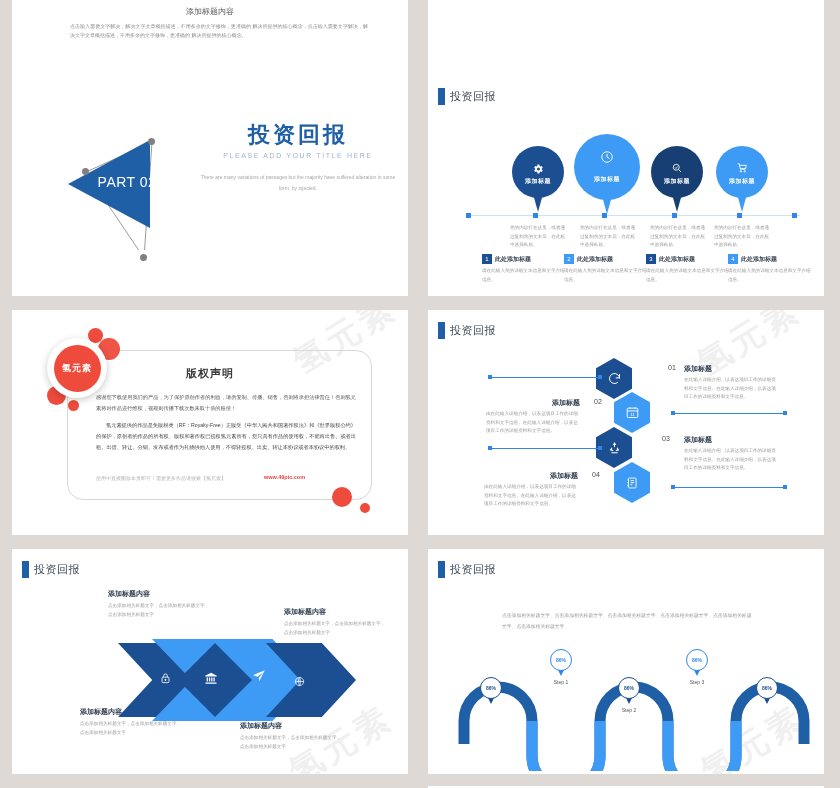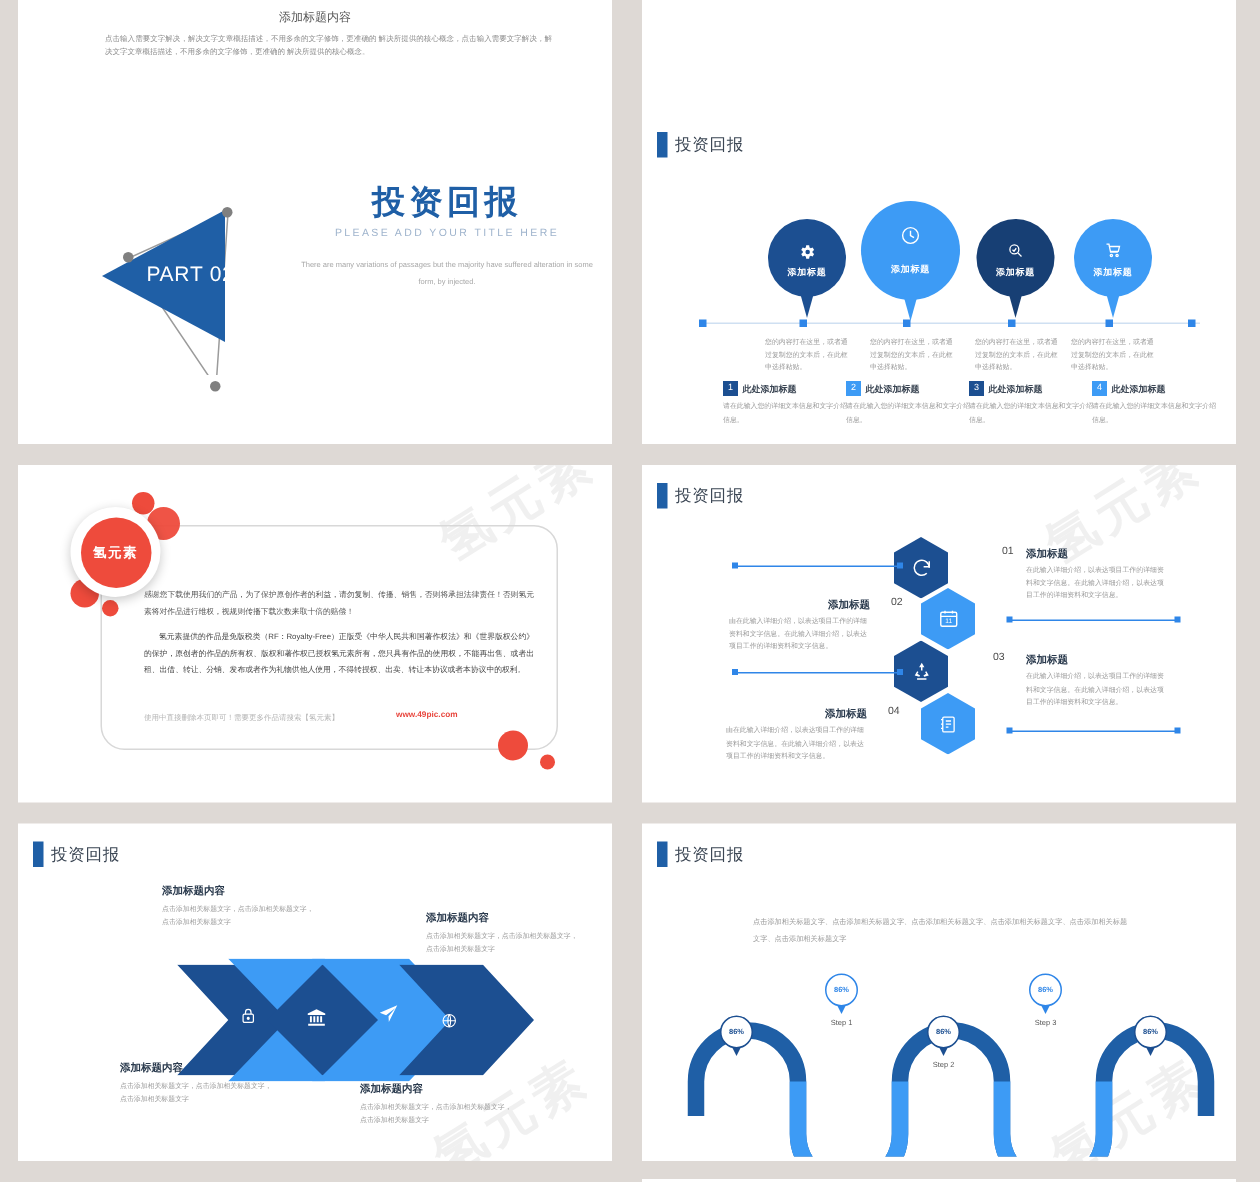--- a/index.html
+++ b/index.html
@@ -280,20 +280,21 @@
     <div class="rd" style="left:76px;top:18px;width:15px;height:15px;"></div>
     <div class="rd" style="left:86px;top:28px;width:22px;height:22px;opacity:.95;"></div>
     <div class="rd" style="left:35px;top:76px;width:19px;height:19px;"></div>
     <div class="rd" style="left:56px;top:90px;width:11px;height:11px;"></div>
     <div class="logo">
       <div class="inner">氢元素</div>
     </div>
     <div class="rd" style="right:56px;bottom:28px;width:20px;height:20px;"></div>
     <div class="rd" style="right:38px;bottom:22px;width:10px;height:10px;"></div>
 
+    <div class="cp-title">版权声明</div>
     <div class="cp-p1">感谢您下载使用我们的产品，为了保护原创作者的利益，请勿复制、传播、销售，否则将承担法律责任！否则氢元素将对作品进行维权，视规则传播下载次数来取十倍的赔偿！</div>
     <div class="cp-p2">氢元素提供的作品是免版税类（RF：Royalty-Free）正版受《中华人民共和国著作权法》和《世界版权公约》的保护，原创者的作品的所有权、版权和著作权已授权氢元素所有，您只具有作品的使用权，不能再出售、或者出租、出借、转让、分销、发布或者作为礼物供他人使用，不得转授权、出卖、转让本协议或者本协议中的权利。</div>
     <div class="cp-foot">使用中直接删除本页即可！需要更多作品请搜索【氢元素】</div>
     <div class="cp-url">www.49pic.com</div>
   </div>
 
   <div class="slide" id="slide4">
     <div class="watermark" style="right:18px;top:4px;">氢元素</div>
     <div class="sl-head" style="left:10px;top:12px;">
       <span class="bar"></span>

